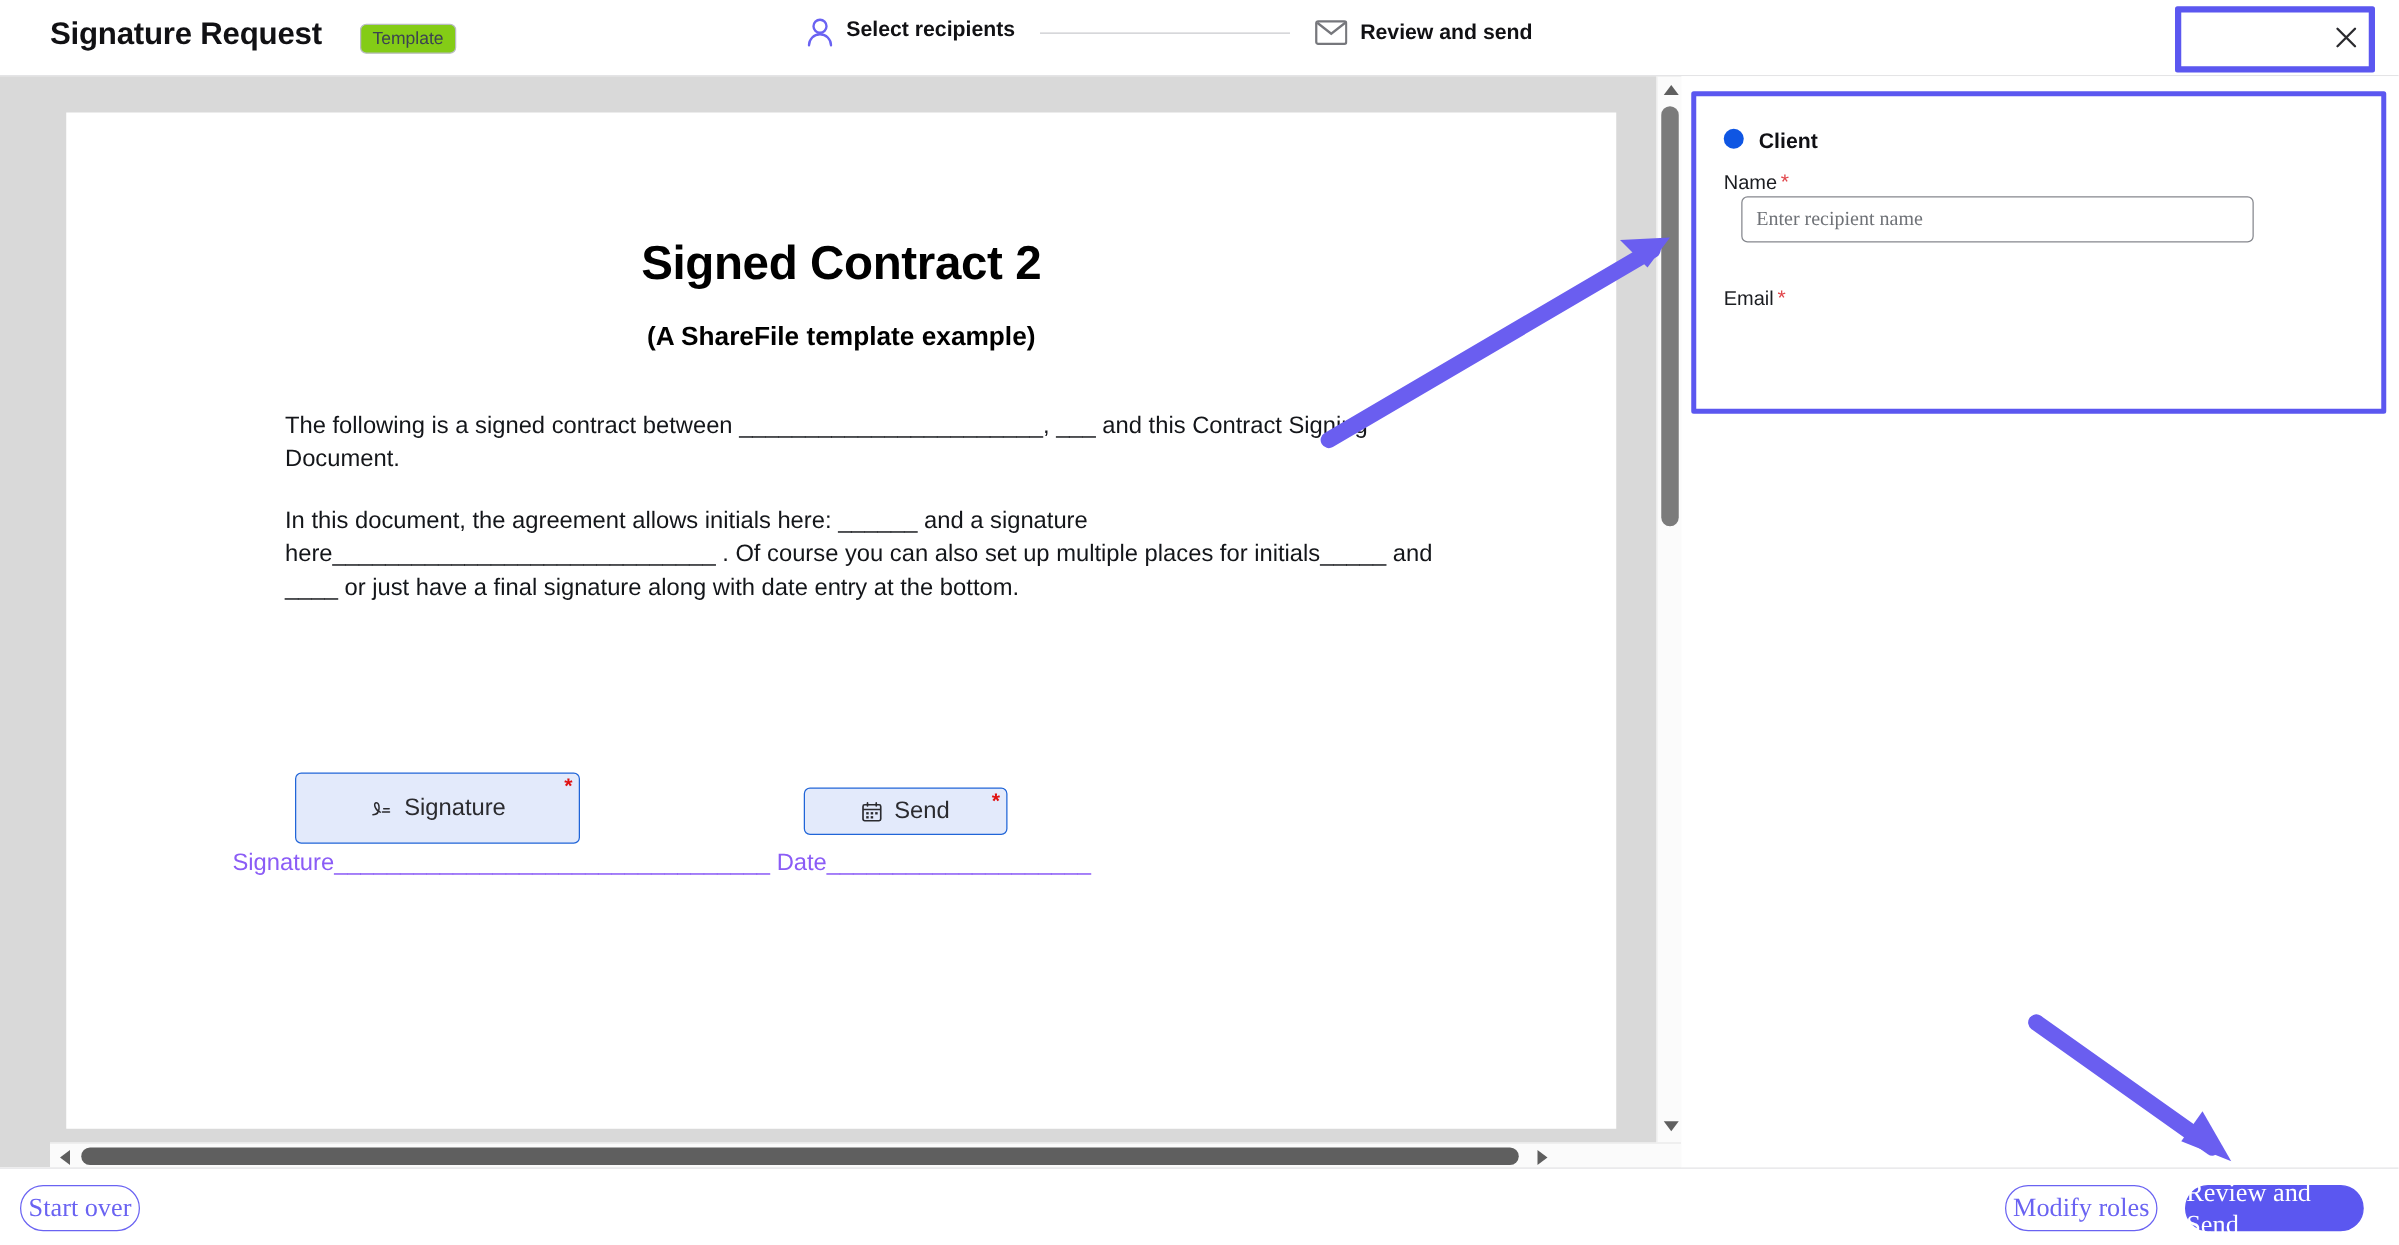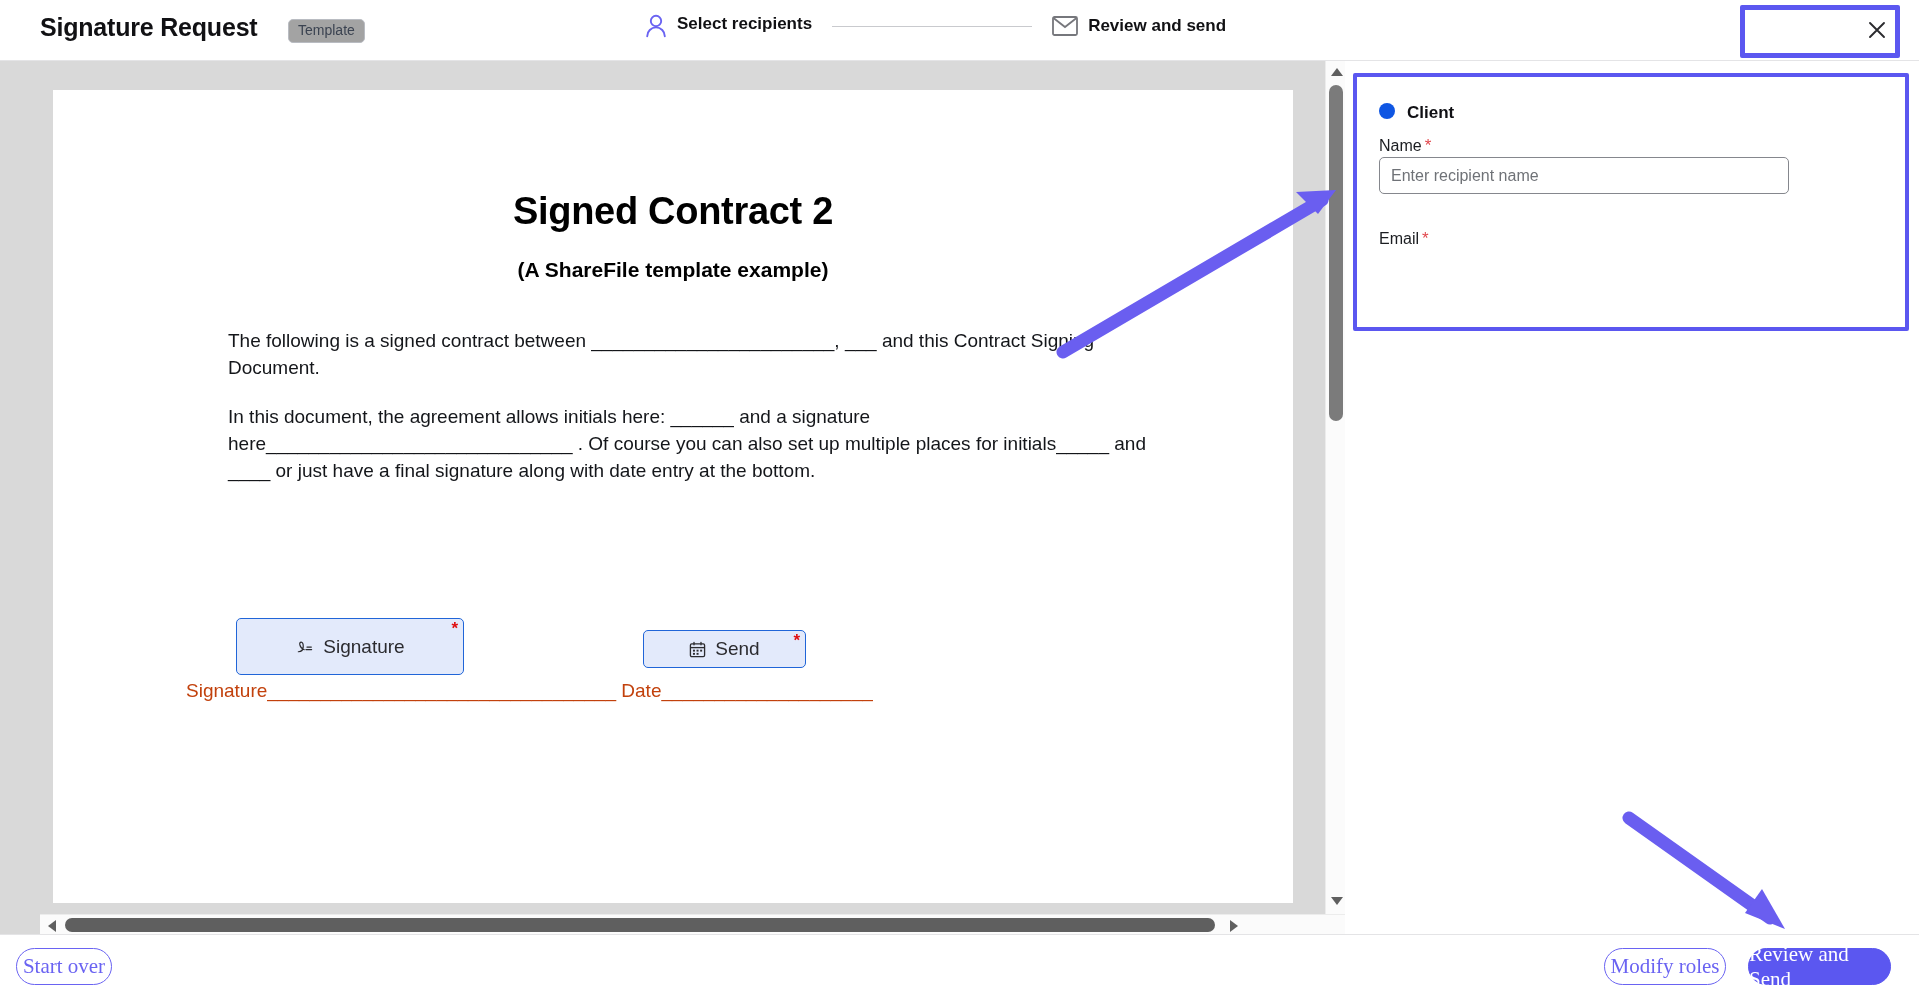--- a/index.html
+++ b/index.html
@@ -16,21 +16,21 @@
     position: absolute; left: 0; top: 0; width: 1919px; height: 61px;
     background: #ffffff; border-bottom: 1px solid #e4e4e6;
     display: flex; align-items: center;
   }
   .hdr-title {
     position: absolute; left: 40px; top: 13px;
     font-size: 25px; font-weight: bold; color: #111114; letter-spacing: -0.2px;
   }
   .hdr-badge {
     position: absolute; left: 288px; top: 19px;
-    border: 1px solid #b9bcc2; background: #a3a3a3; border-radius: 5px;
+    border: 1px solid #b9bcc2; background: #84cc16; border-radius: 5px;
     padding: 3px 9px 4px 9px; font-size: 14px; color: #3b4351; font-weight: normal;
     line-height: 1.1;
   }
   .stepper {
     position: absolute; left: 645px; top: 14px;
     display: flex; align-items: center; gap: 0px;
   }
   .step { display: flex; align-items: flex-start; gap: 10px; }
   .step-label { font-size: 17px; font-weight: bold; color: #111114; white-space: nowrap; }
   .step-line { width: 200px; height: 1px; background: #c9cace; margin: 0 20px; }
@@ -61,21 +61,21 @@
   }
   .doc-p {
     position: absolute; left: 135px; width: 950px;
     font-size: 19px; line-height: 1.42; color: #14161a; margin-left: 40px;
   }
   .doc-p1 { top: 238px; }
   .doc-p2 { top: 314px; }
 
   .sig-line {
     position: absolute; left: 133px; top: 590px;
-    font-size: 19px; color: #c2410c; white-space: nowrap;
+    font-size: 19px; color: #8b5cf6; white-space: nowrap;
   }
 
   .field {
     position: absolute;
     background: #e3eafb; border: 1.6px solid #2065d8; border-radius: 5px;
     display: flex; align-items: center; justify-content: center;
     cursor: pointer;
   }
   .field-inner { display: flex; align-items: center; gap: 9px; font-size: 19px; color: #2b2b2f; }
   .field-star {
@@ -120,24 +120,24 @@
     position: absolute; left: 8px; top: 12px; width: 556px; height: 258px;
     border: 4px solid #5b57f0; background: #ffffff; border-radius: 2px;
   }
   .client-row { position: absolute; left: 22px; top: 26px; display:flex; gap:12px; }
   .client-dot { width: 16px; height: 16px; border-radius: 50%; background: #0f56e3; }
   .client-name { font-size: 17px; font-weight: bold; color: #101014; }
 
   .fld-label { position: absolute; font-size: 16px; color: #1b1d21; }
   .fld-label .req { color: #e1474c; font-size: 17px; margin-left: 3px; }
   .txtinput {
-    position: absolute; left: 22px; width: 410px; height: 37px;
+    position: absolute; left: 36px; width: 410px; height: 37px;
     border: 1px solid #85878d; border-radius: 5px; background: #fff;
     font-size: 16px; color: #111; padding: 0 11px;
-    font-family: Liberation Sans, sans-serif;
+    font-family: Liberation Serif, serif;
   }
   .txtinput::placeholder { color: #6f7277; }
   .lbl-name { left: 22px; top: 59px; }
   .in-name  { top: 80px; }
   .lbl-email{ left: 22px; top: 152px; }
   .in-email { top: 173px; }
 
   
   .footer {
     position: absolute; left: 0; top: 934px; width: 1919px; height: 62px;

